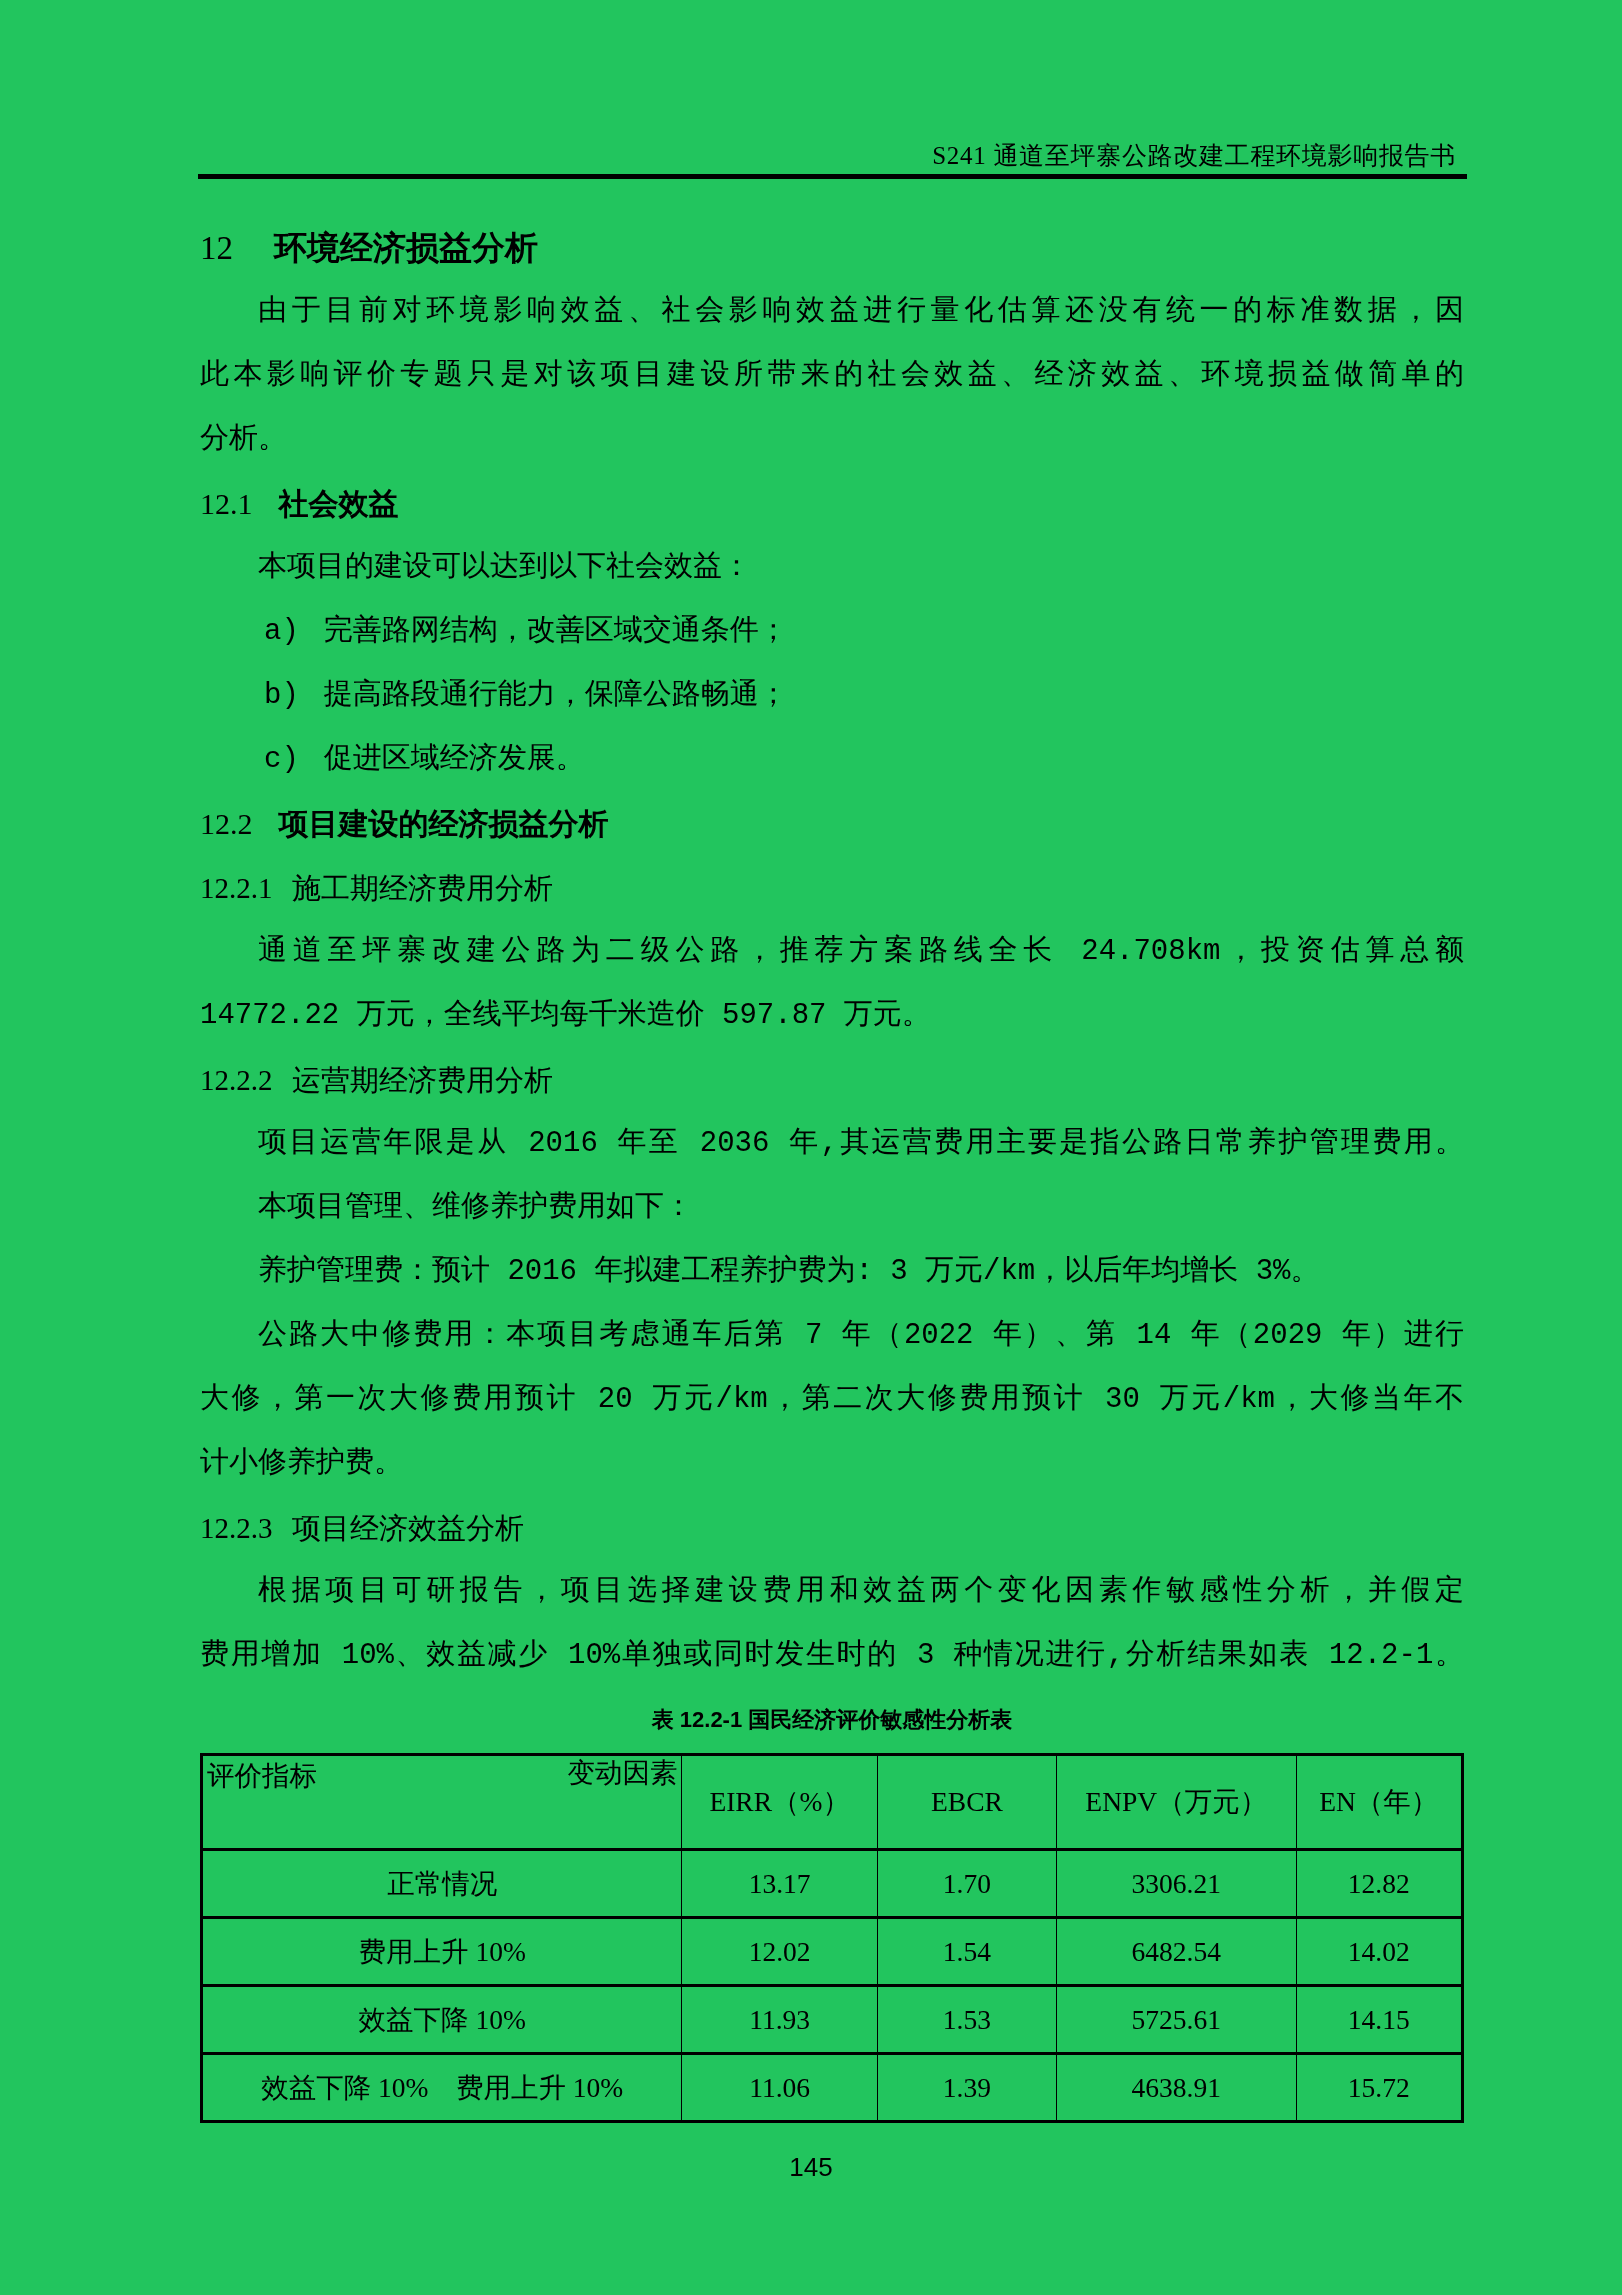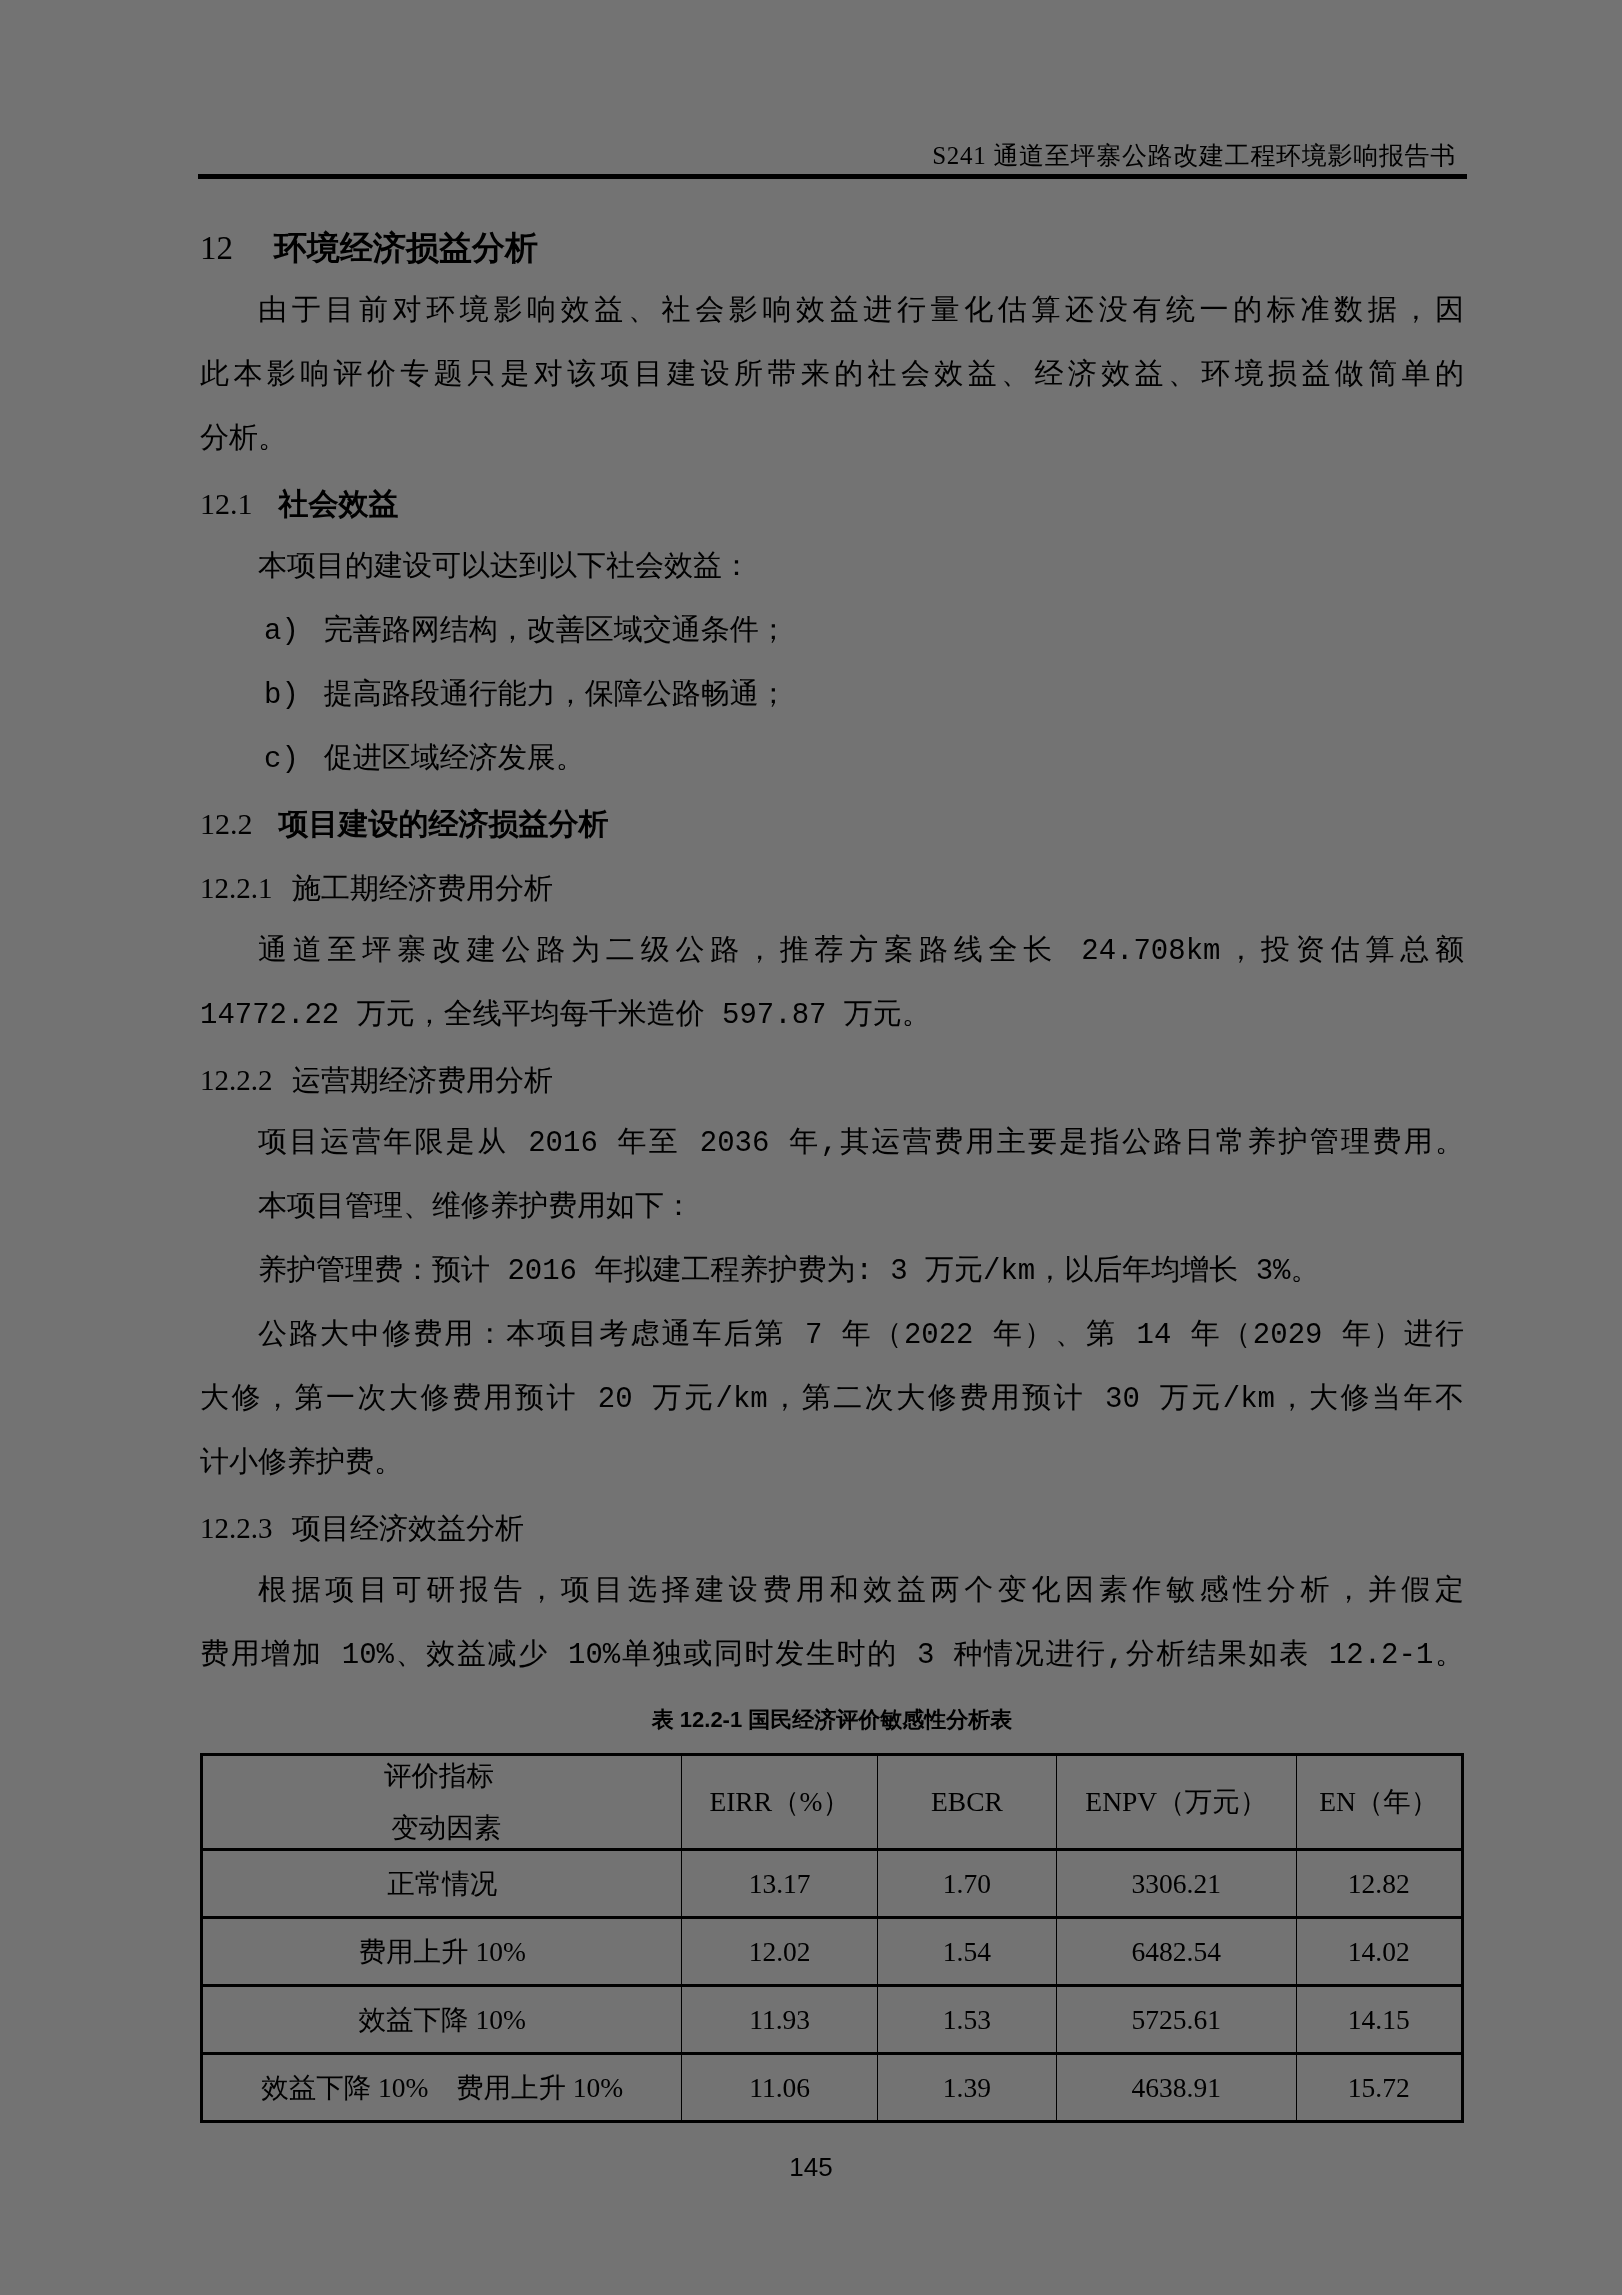--- a/index.html
+++ b/index.html
@@ -1,20 +1,20 @@
 <!DOCTYPE html>
 <html style="font-size:10.5px"><head>
 <meta charset="utf-8">
 <style>
   html,body{margin:0;padding:0;background:#888;}
   .page{
     position:relative;
     width:1622px;height:2295px;
     margin:0 auto;
-    background:#737373;
+    background:#22c55e;
     color:#000;
     font-family:"Liberation Serif","DejaVu Serif",serif;
     overflow:hidden;
   }
   
   .pagehead{
     position:absolute;left:200px;top:141px;width:1256px;
     text-align:right;font-size:25px;line-height:30px;
     font-family:"Liberation Serif","DejaVu Serif",serif;
     letter-spacing:0.7px;
@@ -62,23 +62,22 @@
     border:1.3px solid #000;
     text-align:center;vertical-align:middle;
     font-size:27.5px;
     padding:0 3.9px;
     overflow:hidden;
   }
   table.sens thead td{border-bottom:3.3px solid #000;height:92px;}
   table.sens tbody td{border-top:3.3px solid #000;height:65px;}
   td.corner{padding:0;}
   .corner-in{
-    display:flex;flex-direction:column;justify-content:space-between;
+    display:flex;flex-direction:row;justify-content:space-between;
     height:92px;
-    align-items:center;
   }
   .corner-tr{text-align:right;padding:2.6px 6.5px 0 0;line-height:33px;}
   .corner-bl{text-align:left;padding:0 0 3.9px 7.9px;line-height:33px;}
   
   .pagenum{
     position:absolute;left:0;top:2152px;width:100%;
     text-align:center;font-size:26px;
     font-family:Liberation Sans, sans-serif;
   }
 </style>

